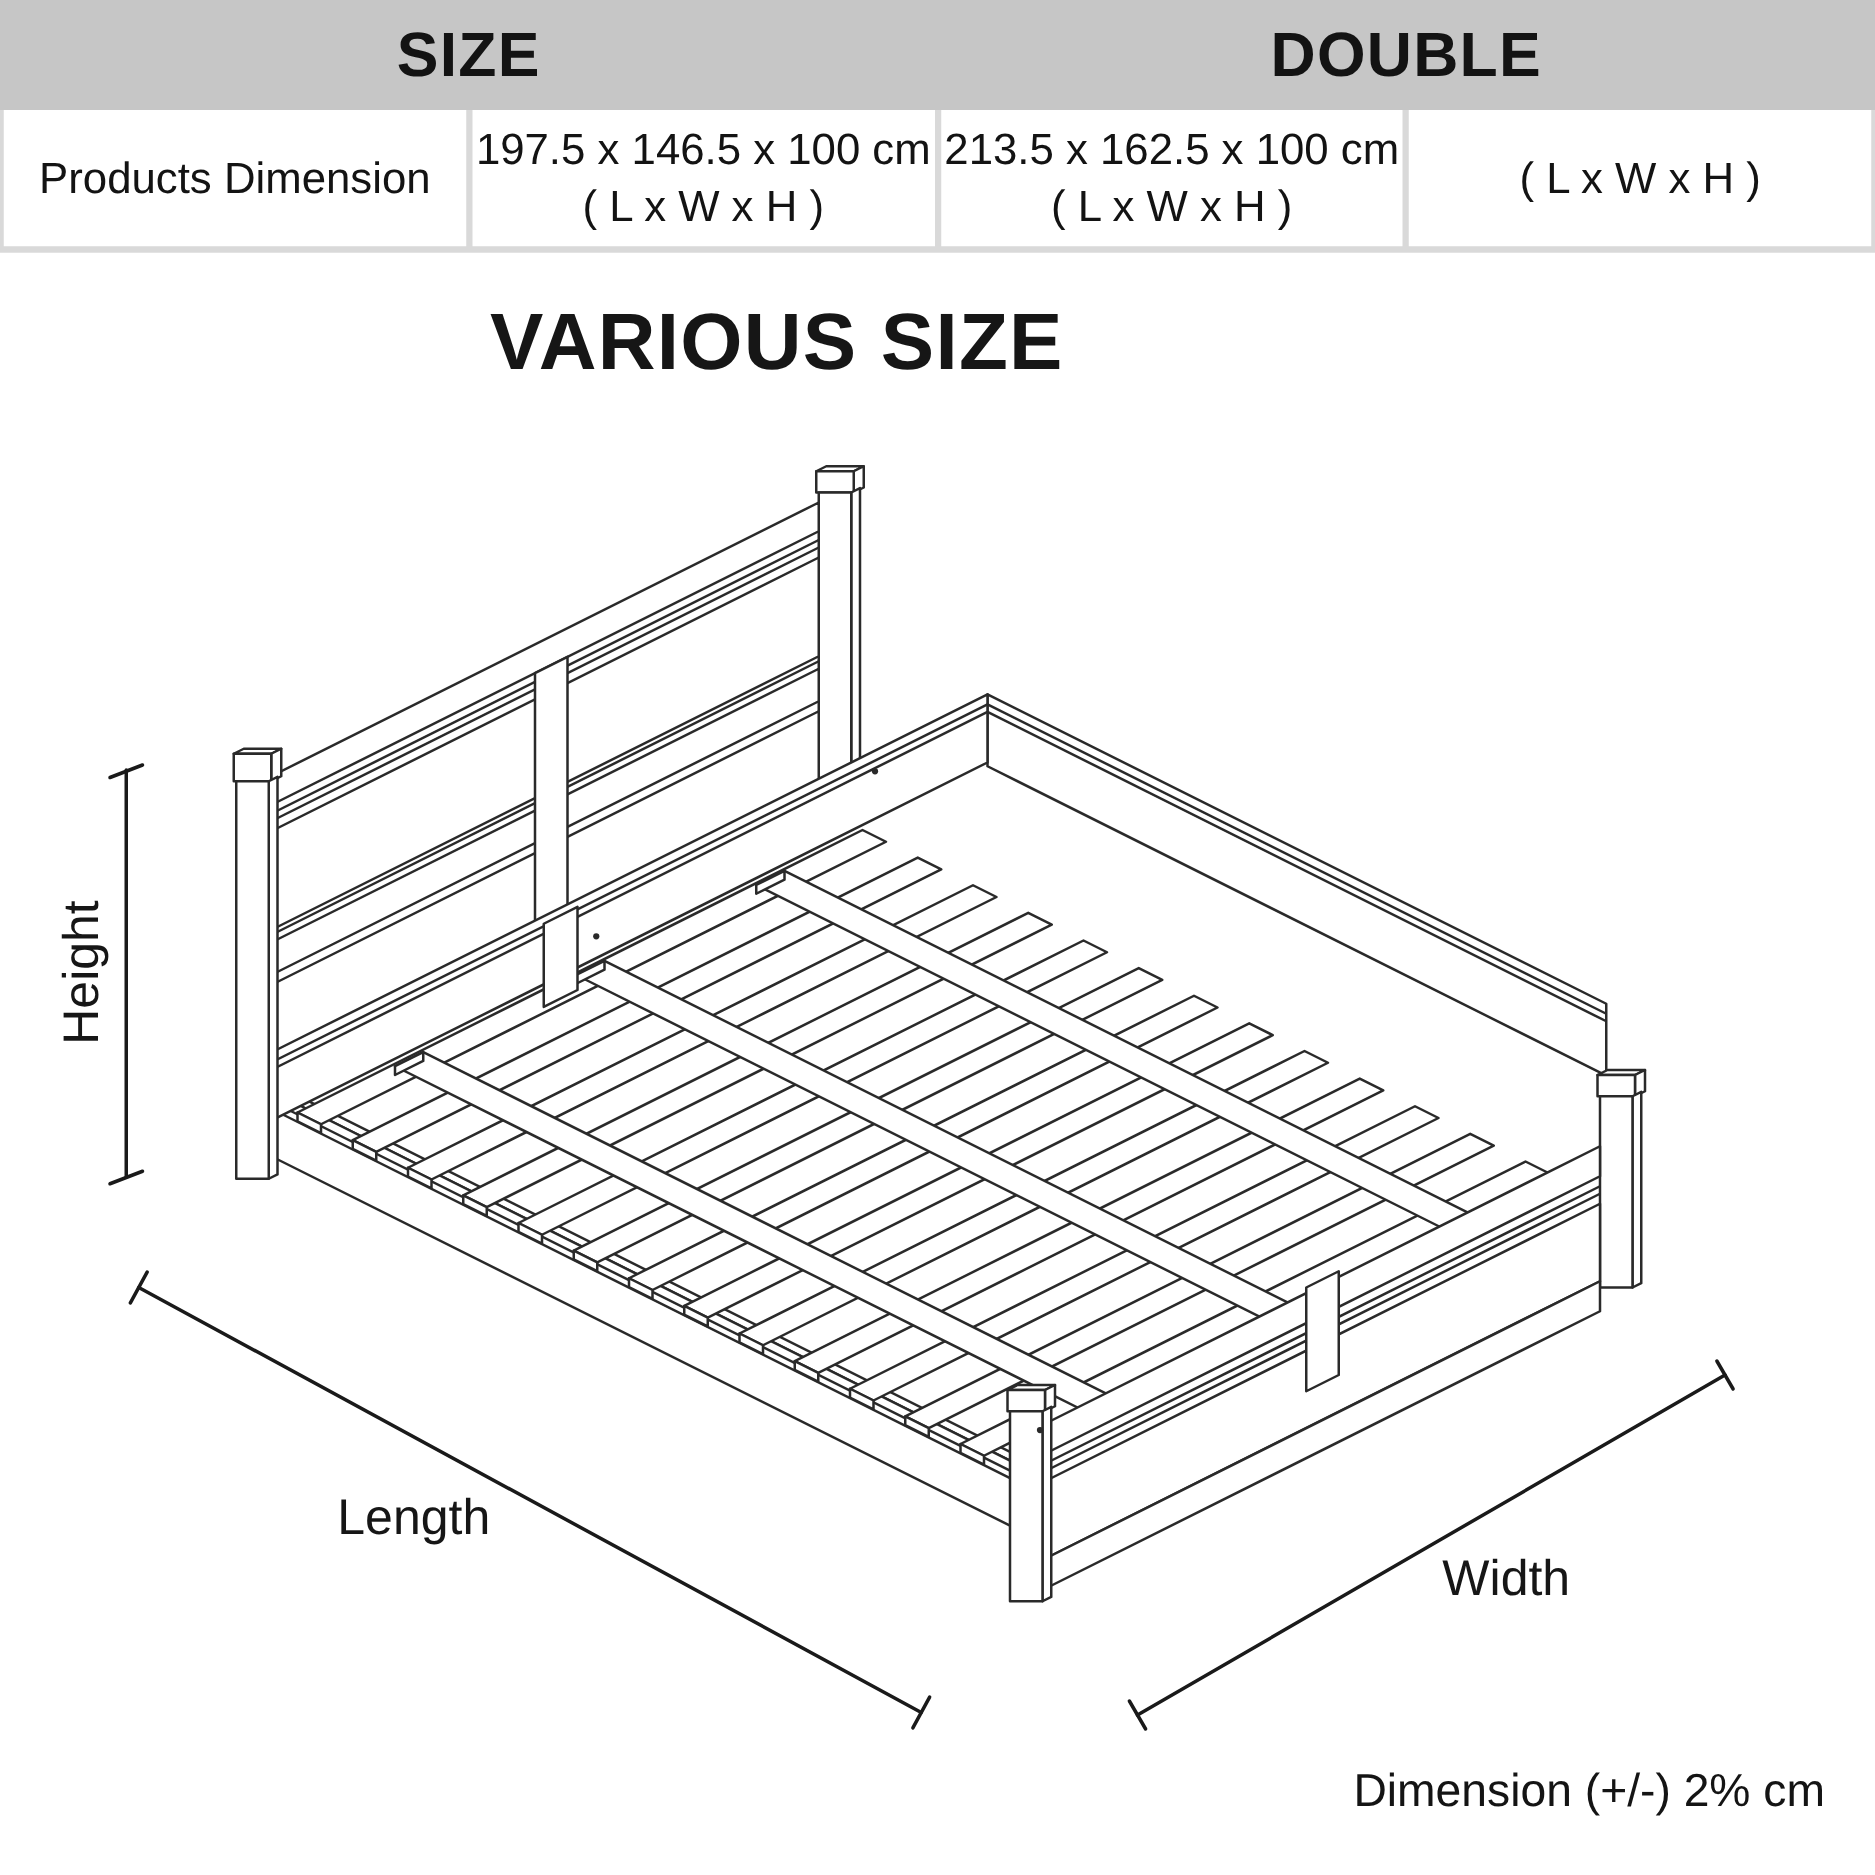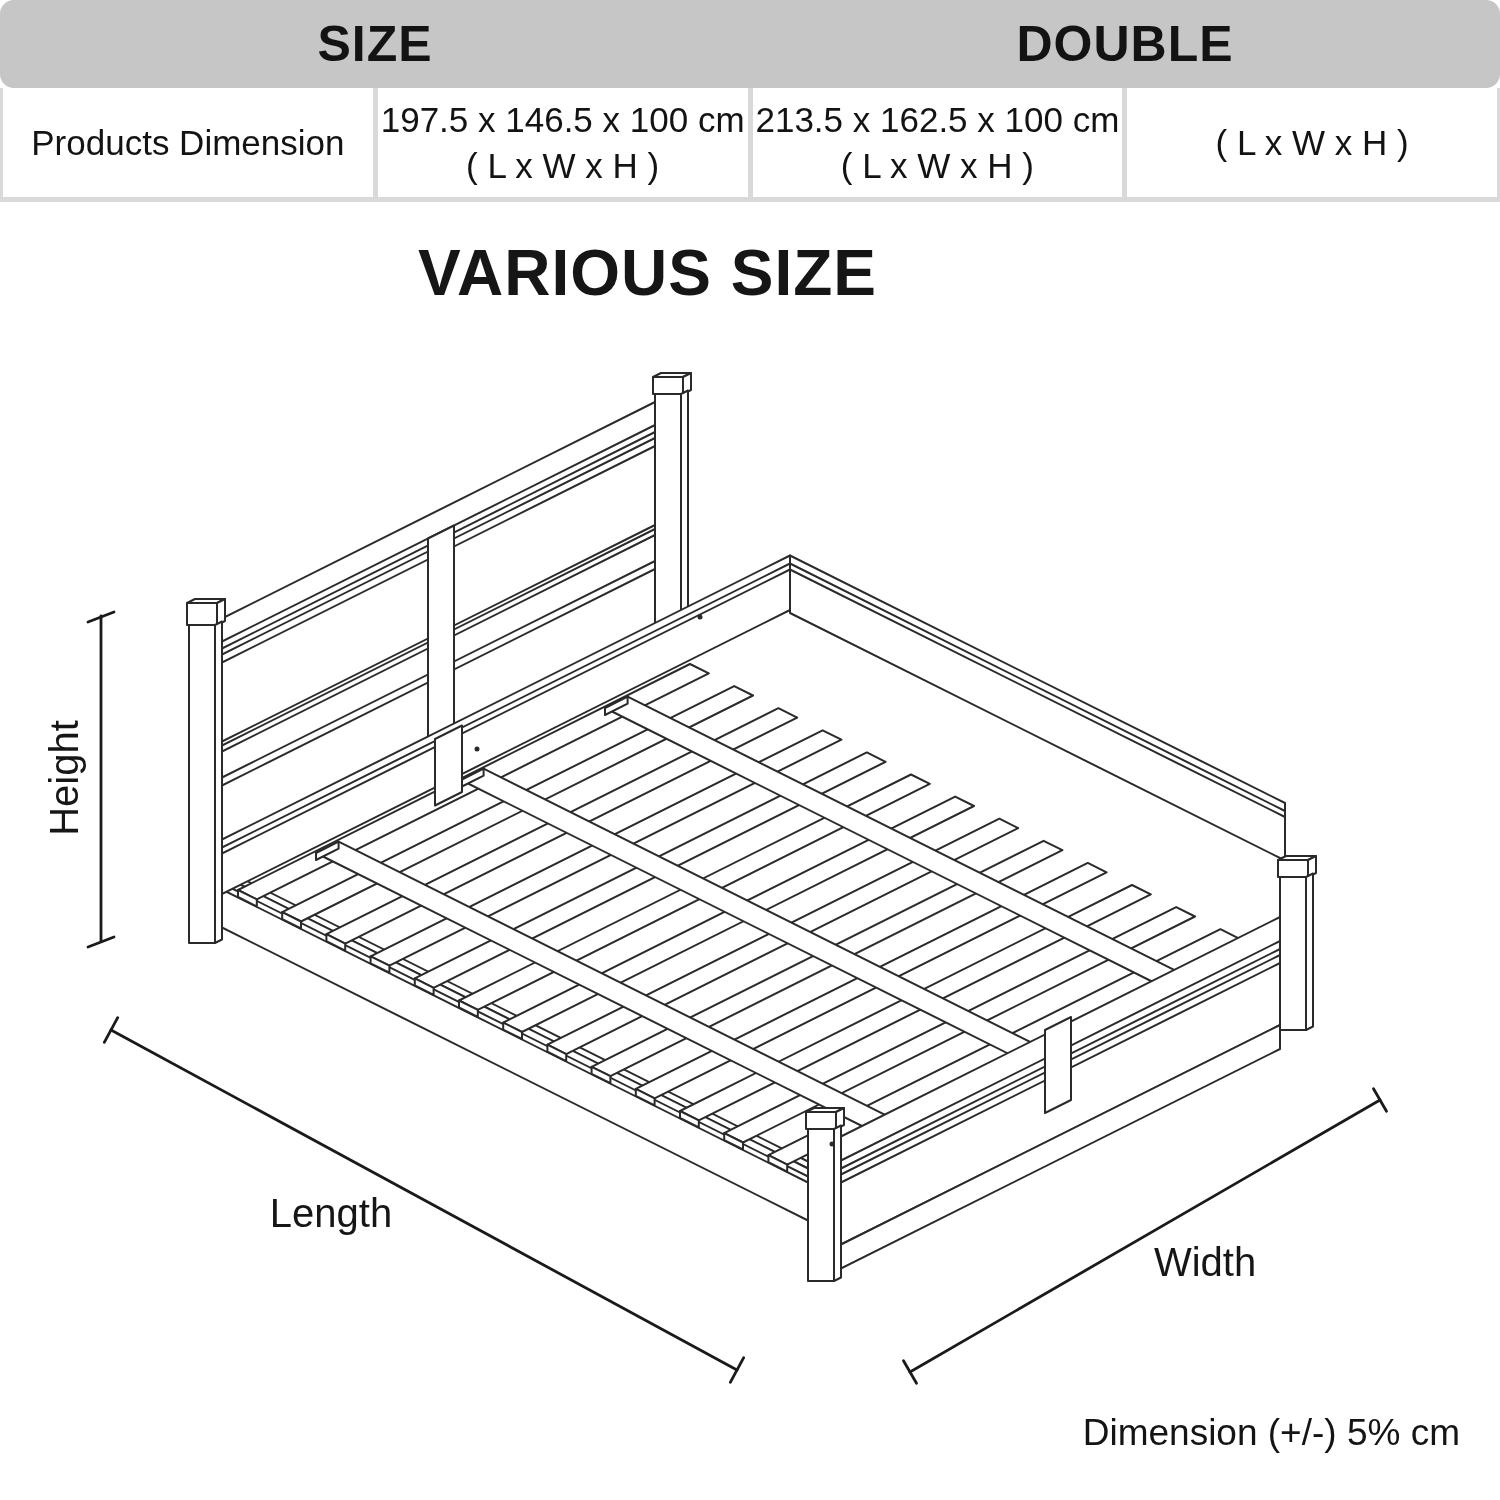--- a/index.html
+++ b/index.html
@@ -1,31 +1,31 @@
 <!DOCTYPE html>
 <html><head>
 <meta charset="utf-8">
 <style>
   html,body{margin:0;padding:0;background:#ffffff;}
   body{width:1500px;height:1500px;font-family:"Liberation Sans","DejaVu Sans",sans-serif;color:#111111;}
   .page{position:relative;width:1500px;height:1500px;overflow:hidden;background:#ffffff;}
 
   
   .size-table{position:absolute;top:0;left:0;width:1500px;}
-  .thead{display:flex;background:#c6c6c6;height:88px;border-radius:14px;}
+  .thead{display:flex;background:#c6c6c6;height:88px;}
   .hcell{flex:1;display:flex;align-items:center;justify-content:center;
          font-size:50px;font-weight:700;letter-spacing:1px;color:#131313;}
   .tbody{display:flex;gap:5px;background:#d9d9d9;padding:0 3px;border-bottom:5px solid #d9d9d9;align-items:center;}
   .bcell{flex:1;background:#ffffff;height:109px;display:flex;flex-direction:column;
          align-items:center;justify-content:center;text-align:center;
          font-size:35px;line-height:46px;color:#131313;}
 
   
   .big-title{position:absolute;top:236px;left:0;width:1243px;text-align:center;
-             font-size:64px;font-weight:700;letter-spacing:1px;color:#161616;margin-left:26px;}
+             font-size:64px;font-weight:700;letter-spacing:1px;color:#161616;}
 
   
   svg.bed{position:absolute;top:0;left:0;width:1500px;height:1500px;}
   svg.bed polygon{fill:#ffffff;stroke:#2a2a2a;stroke-width:2;stroke-linejoin:round;}
   svg.bed line{stroke:#2a2a2a;stroke-width:2;}
   svg.bed .dim line{stroke:#1a1a1a;stroke-width:2.8;stroke-linecap:round;}
   svg.bed circle{fill:#2a2a2a;}
   svg.bed text{font-size:40px;fill:#161616;font-family:"Liberation Sans","DejaVu Sans",sans-serif;}
 
   .note{position:absolute;top:1412px;left:960px;width:500px;text-align:right;
@@ -178,15 +178,15 @@
       <line x1="730.3" y1="1382.3" x2="743.7" y2="1357.7"></line>
       <text x="331" y="1227" text-anchor="middle">Length</text>
 
       <line x1="910" y1="1372" x2="1380" y2="1100"></line>
       <line x1="903.5" y1="1360.8" x2="916.5" y2="1383.2"></line>
       <line x1="1373.5" y1="1088.8" x2="1386.5" y2="1111.2"></line>
       <text x="1205" y="1276" text-anchor="middle">Width</text>
     </g>
   </svg>
 
-  <div class="note">Dimension (+/-) 5% cm</div>
+  <div class="note">Dimension (+/-) 2% cm</div>
 
 </div>
 
 </body></html>

